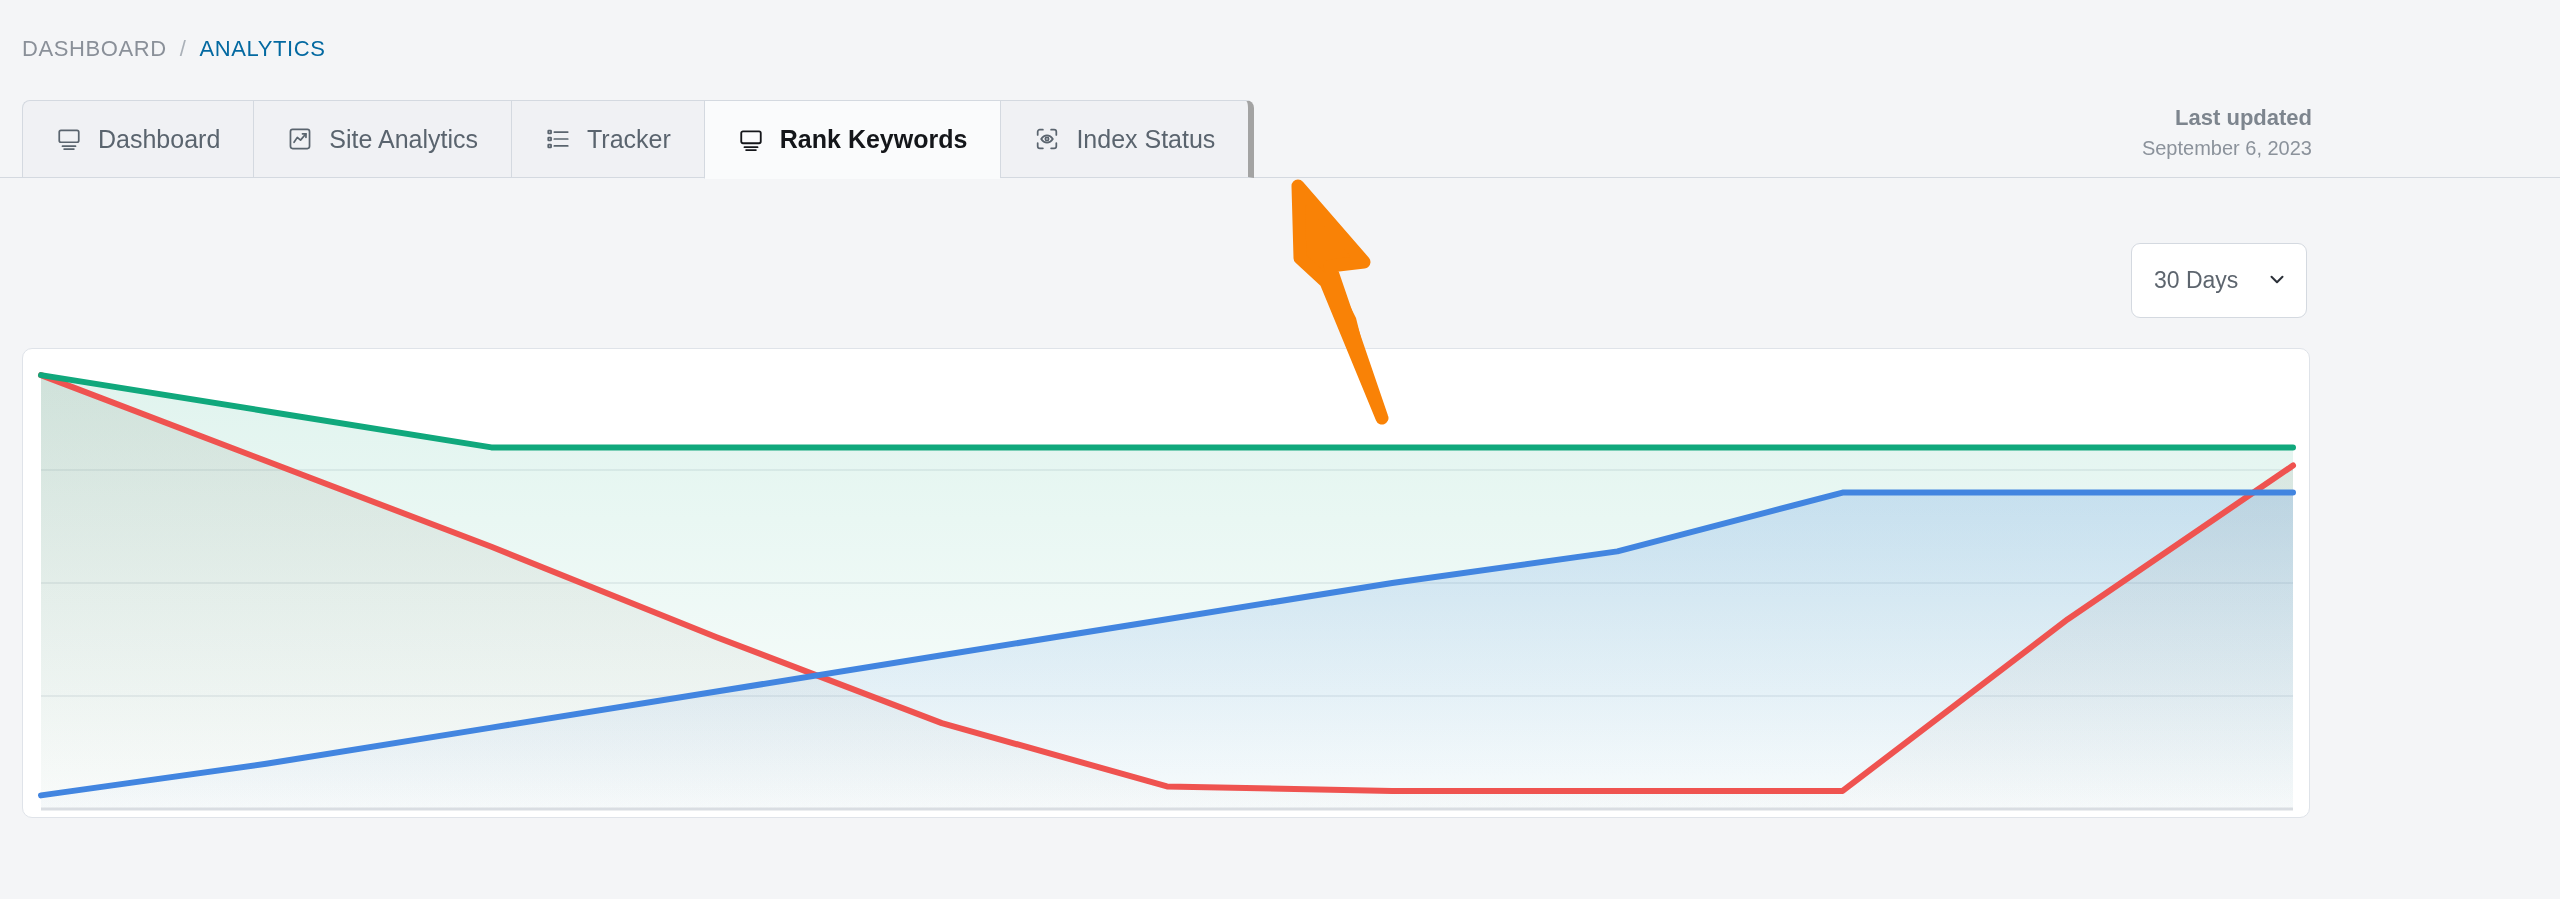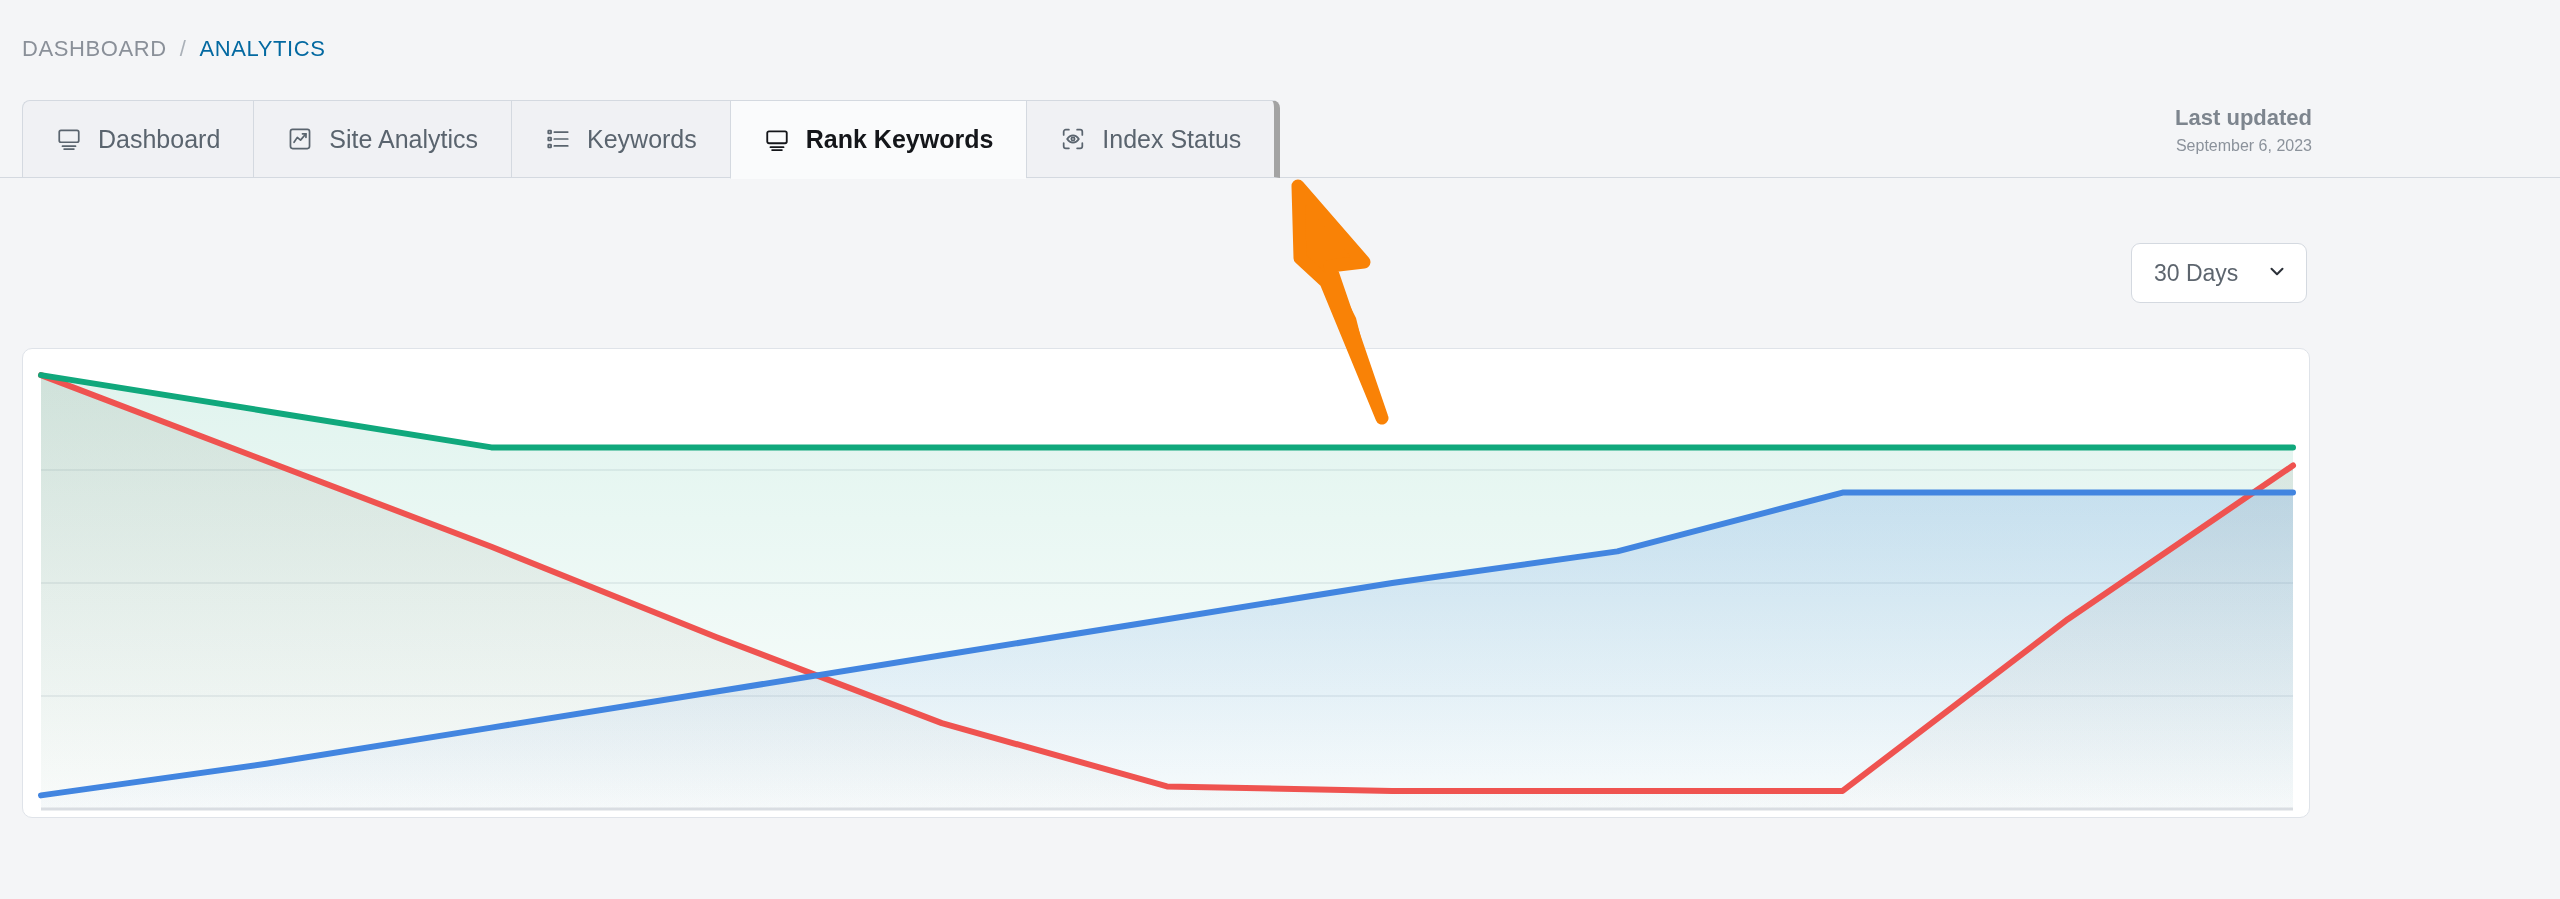--- a/index.html
+++ b/index.html
@@ -56,26 +56,26 @@
   }
   .tab .ticon { display:flex; align-items:center; justify-content:center; flex:0 0 auto; }
   .tab svg { display:block; }
 
   
   .lastupd {
     position:absolute; right:248px; top:102px;
     text-align:right; line-height:1.45;
   }
   .lastupd .lu-title { font-size:22px; color:#7d858e; font-weight:700; }
-  .lastupd .lu-date  { font-size:16px; color:#8b929b; font-weight:400;text-align:right; }
+  .lastupd .lu-date  { font-size:20px; color:#8b929b; font-weight:400;text-align:right; }
 
   
   .range-select {
     position:absolute; right:253px; top:243px;
-    width:176px; height:60px;
+    width:176px; height:75px;
     background:#ffffff;
     border:1px solid #d4d9e0;
     border-radius:9px;
     display:flex; align-items:center; justify-content:space-between;
     padding:0 18px 0 22px;
     cursor:pointer;
   }
   .range-select .rs-label { font-size:23px; color:#5d656e; }
 
   
@@ -135,21 +135,21 @@
         <span class="ticon">
           <svg width="26" height="26" viewBox="0 0 24 24" fill="none" stroke="#5a646e" stroke-width="1.6" stroke-linecap="round" stroke-linejoin="round">
             <rect x="3" y="4.3" width="2.6" height="2.6" rx="0.4"></rect>
             <rect x="3" y="10.7" width="2.6" height="2.6" rx="0.4"></rect>
             <rect x="3" y="17.1" width="2.6" height="2.6" rx="0.4"></rect>
             <line x1="8.6" y1="5.6" x2="21" y2="5.6"></line>
             <line x1="8.6" y1="12" x2="21" y2="12"></line>
             <line x1="8.6" y1="18.4" x2="21" y2="18.4"></line>
           </svg>
         </span>
-        <span>Keywords</span>
+        <span>Tracker</span>
       </div>
 
       <div class="tab active">
         <span class="ticon">
           <svg width="26" height="26" viewBox="0 0 24 24" fill="none" stroke="#14161a" stroke-width="1.7" stroke-linecap="round" stroke-linejoin="round">
             <rect x="3" y="4" width="18" height="11" rx="1.6"></rect>
             <line x1="6" y1="18.6" x2="18" y2="18.6"></line>
             <line x1="7.5" y1="21.3" x2="16.5" y2="21.3"></line>
           </svg>
         </span>

